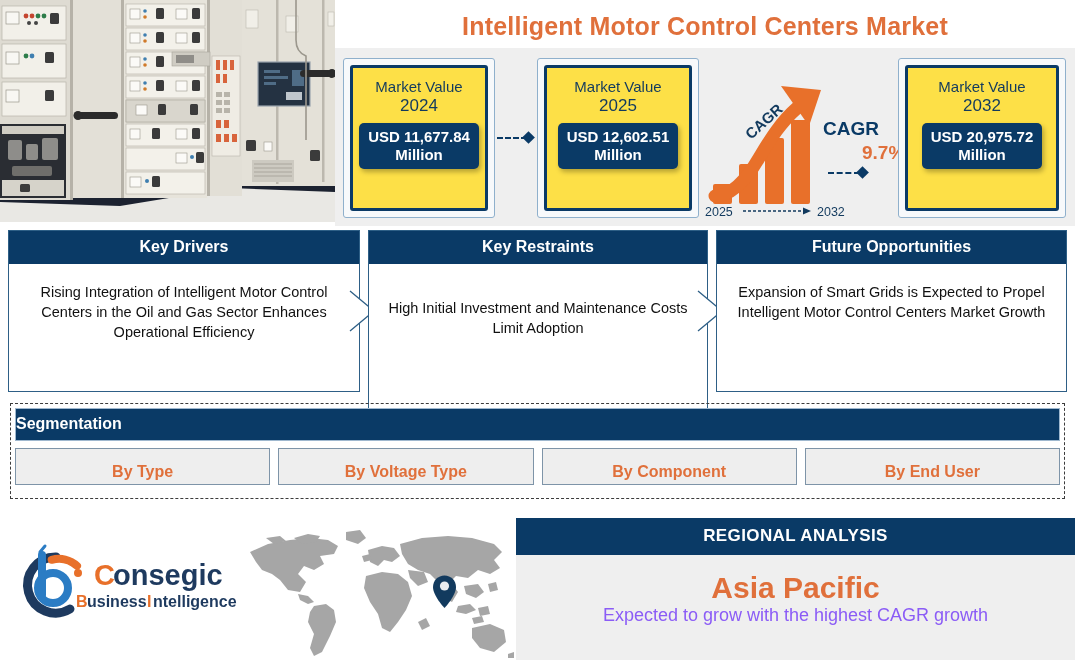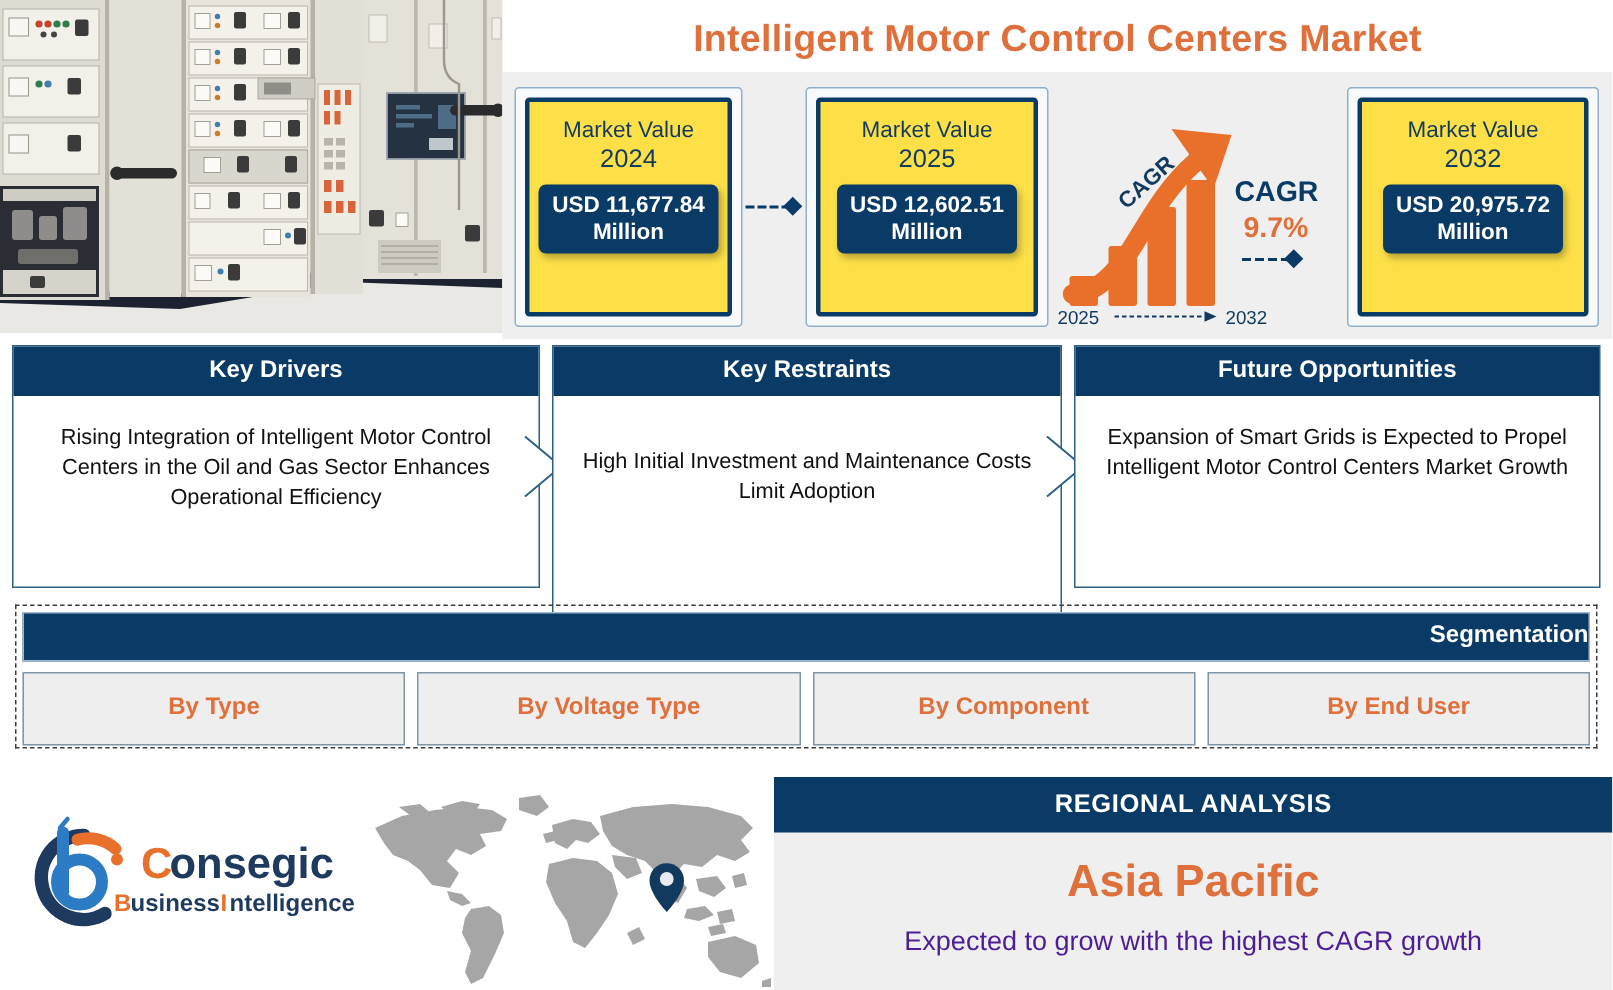--- a/index.html
+++ b/index.html
@@ -50,21 +50,21 @@
   .card3{left:898px;top:58px;width:166px;height:158px;}
 
   
   .dashline{position:absolute;height:0;border-top:2px dashed #0A3A66;}
   .diamond{position:absolute;width:9px;height:9px;background:#0A3A66;transform:rotate(45deg);}
 
   
   .cagr-wrap{position:absolute;left:705px;top:78px;width:190px;height:140px;}
   .cagr-wrap svg{display:block;}
   .cagr-label{position:absolute;left:823px;top:118px;font-size:19px;font-weight:bold;color:#0A3A66;}
-  .cagr-value{position:absolute;left:829px;top:142px;font-size:19px;font-weight:bold;color:#E0703B;}
+  .cagr-value{position:absolute;left:862px;top:142px;font-size:19px;font-weight:bold;color:#E0703B;}
 
   
   .panels{position:absolute;left:0;top:230px;width:1075px;height:165px;}
   .panel{position:absolute;top:0;border:1px solid #2e5f86;background:#ffffff;box-sizing:border-box;}
   .panel-head{
     background:#0A3A66;color:#ffffff;font-weight:bold;font-size:16px;
     text-align:center;padding:7px 0 8px;
   }
   .panel-body{
     font-size:14.5px;color:#111111;text-align:center;line-height:1.38;
@@ -76,46 +76,46 @@
   .chev{position:absolute;top:60px;width:30px;height:42px;}
   .chev svg{display:block;}
 
   
   .segblock{
     position:absolute;left:10px;top:403px;width:1055px;height:96px;
     border:1px dashed #3c3c3c;box-sizing:border-box;padding:4px;
   }
   .seg-head{
     background:#0A3A66;color:#ffffff;font-weight:bold;font-size:16px;
-    text-align:right;padding:6px 0 7px;border:1px solid #9fb8cf;
+    text-align:left;padding:6px 0 7px;border:1px solid #9fb8cf;
   }
   .seg-row{display:flex;gap:8px;margin-top:7px;}
   .seg-cell{
     flex:1;background:#eeeeee;border:1px solid #7e94a8;
     text-align:center;color:#E0703B;font-weight:bold;font-size:16px;
-    padding:14px 0 15px;
+    padding:14px 0 3px;
   }
 
   
   .bottom{position:absolute;left:0;top:505px;width:1075px;height:155px;background:#ffffff;}
   .logo{position:absolute;left:12px;top:38px;width:230px;height:80px;}
   .logo svg{display:block;}
   .worldmap{position:absolute;left:242px;top:25px;width:272px;height:130px;}
   .worldmap svg{display:block;}
 
   .region{position:absolute;left:516px;top:13px;width:559px;height:142px;background:#efefef;}
   .region-head{
     background:#0A3A66;color:#ffffff;font-weight:bold;font-size:17px;
     text-align:center;letter-spacing:.4px;padding:8px 0 9px;
   }
   .region-name{
     text-align:center;color:#E0703B;font-weight:bold;font-size:30px;margin-top:16px;
   }
   .region-sub{
-    text-align:center;color:#4c1d95;font-size:18px;margin-top:12px;
+    text-align:center;color:#8b5cf6;font-size:18px;
   }
 </style>
 </head>
 <body>
 
 <div id="page">
 
   <div class="top-band">
 
     <div class="photo">

